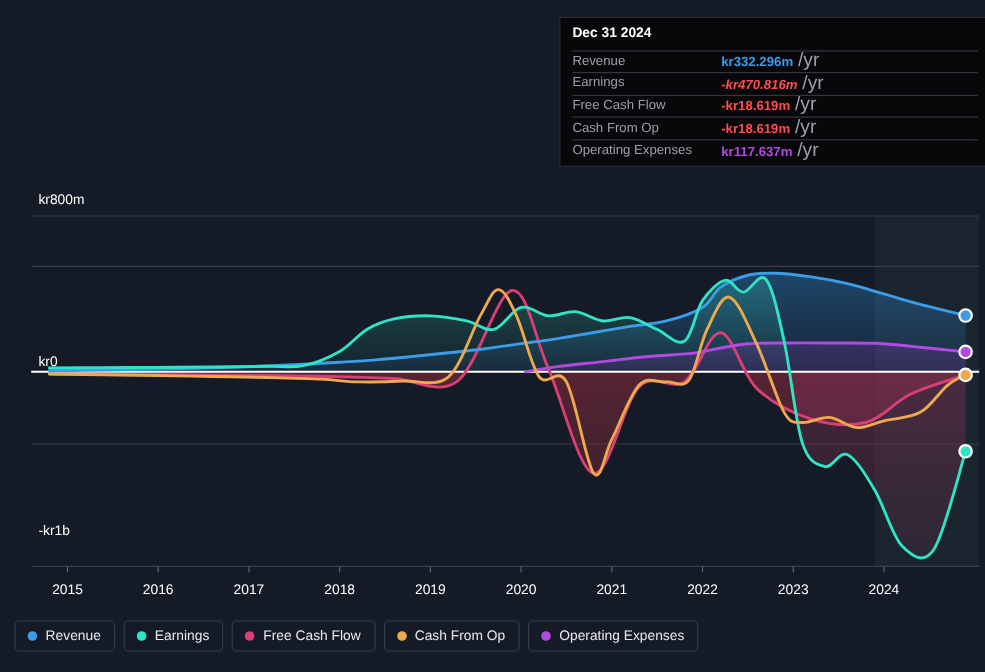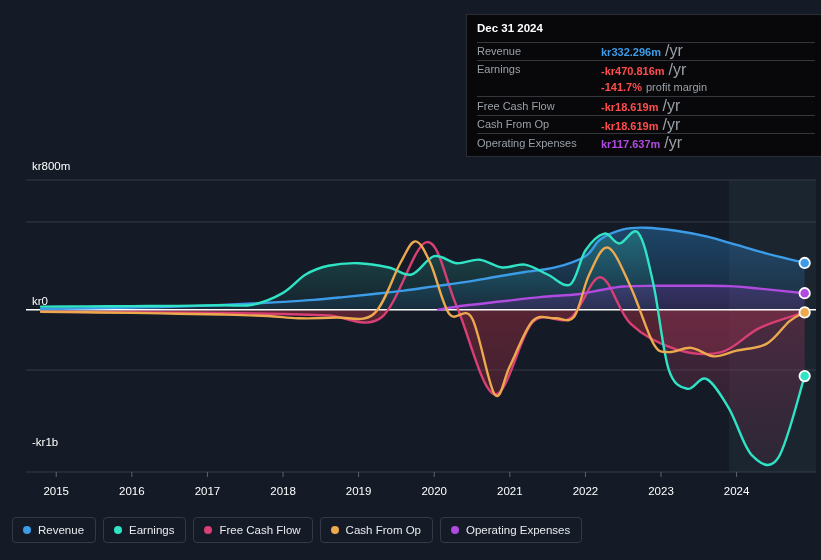--- a/index.html
+++ b/index.html
@@ -209,25 +209,21 @@
 
 <div id="tooltip">
   <div class="tt-date">Dec 31 2024</div>
   <div id="tt-rows">
       <div class="tt-row">
         <div class="tt-label">Revenue</div>
         <div><span class="tt-value" style="color: rgb(60, 156, 232);">kr332.296m</span><span class="tt-unit">/yr</span></div>
       </div>
       <div class="tt-row">
         <div class="tt-label">Earnings</div>
-        <div><span class="tt-value" style="color: rgb(255, 77, 77);">-kr470.816m</span><span class="tt-unit">/yr</span></div>
-      </div>
-      <div class="tt-row sub">
-        <div class="tt-label"></div>
-        <div><span class="tt-value" style="color: rgb(255, 77, 77);">-141.7%</span><span class="tt-margin-note">profit margin</span></div>
+        <div><span class="tt-value" style="color: rgb(255, 77, 77); font-style: italic;">-kr470.816m</span><span class="tt-unit">/yr</span></div>
       </div>
       <div class="tt-row">
         <div class="tt-label">Free Cash Flow</div>
         <div><span class="tt-value" style="color: rgb(255, 77, 77);">-kr18.619m</span><span class="tt-unit">/yr</span></div>
       </div>
       <div class="tt-row">
         <div class="tt-label">Cash From Op</div>
         <div><span class="tt-value" style="color: rgb(255, 77, 77);">-kr18.619m</span><span class="tt-unit">/yr</span></div>
       </div>
       <div class="tt-row">

